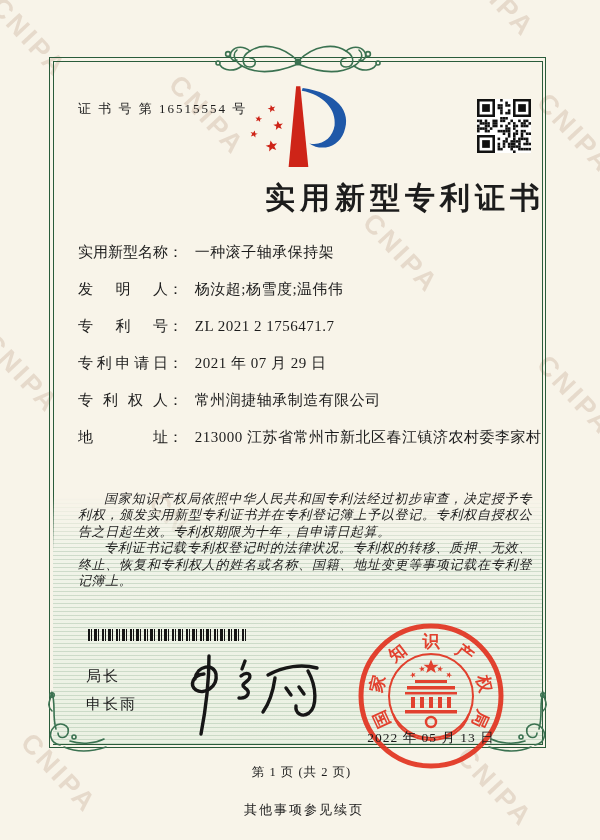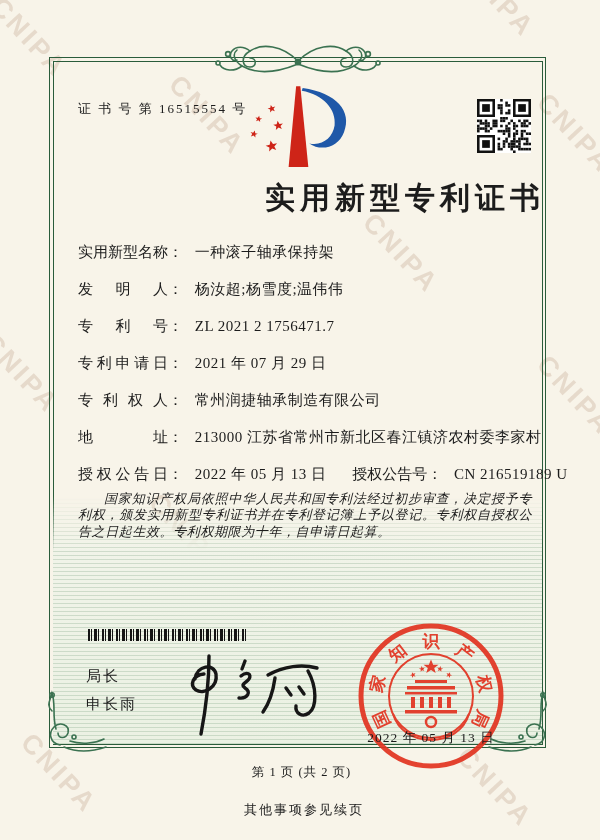--- a/index.html
+++ b/index.html
@@ -286,32 +286,25 @@
       <span class="fvalue">2021 年 07 月 29 日</span>
     </div>
     <div class="frow">
       <span class="flabel">专利权人</span><span class="colon">：</span>
       <span class="fvalue">常州润捷轴承制造有限公司</span>
     </div>
     <div class="frow">
       <span class="flabel">地址</span><span class="colon">：</span>
       <span class="fvalue">213000 江苏省常州市新北区春江镇济农村委李家村</span>
     </div>
-    <div class="frow">
-      <span class="flabel">授权公告日</span><span class="colon">：</span>
-      <span class="fvalue">2022 年 05 月 13 日</span>
-      <span class="pair2">
-        <span class="flabel">授权公告号</span><span class="colon">：</span>
-        <span class="fvalue">CN 216519189 U</span>
-      </span>
-    </div>
   </div>
 
   <div class="paras">
     <p>国家知识产权局依照中华人民共和国专利法经过初步审查，决定授予专利权，颁发实用新型专利证书并在专利登记簿上予以登记。专利权自授权公告之日起生效。专利权期限为十年，自申请日起算。</p>
+    <p>专利证书记载专利权登记时的法律状况。专利权的转移、质押、无效、终止、恢复和专利权人的姓名或名称、国籍、地址变更等事项记载在专利登记簿上。</p>
   </div>
 
   <div class="barcode"></div>
 
   <div class="director">
     <div>局长</div>
     <div class="name">申长雨</div>
   </div>
 
   <svg class="sig" width="172" height="102" viewBox="0 0 172 102">

